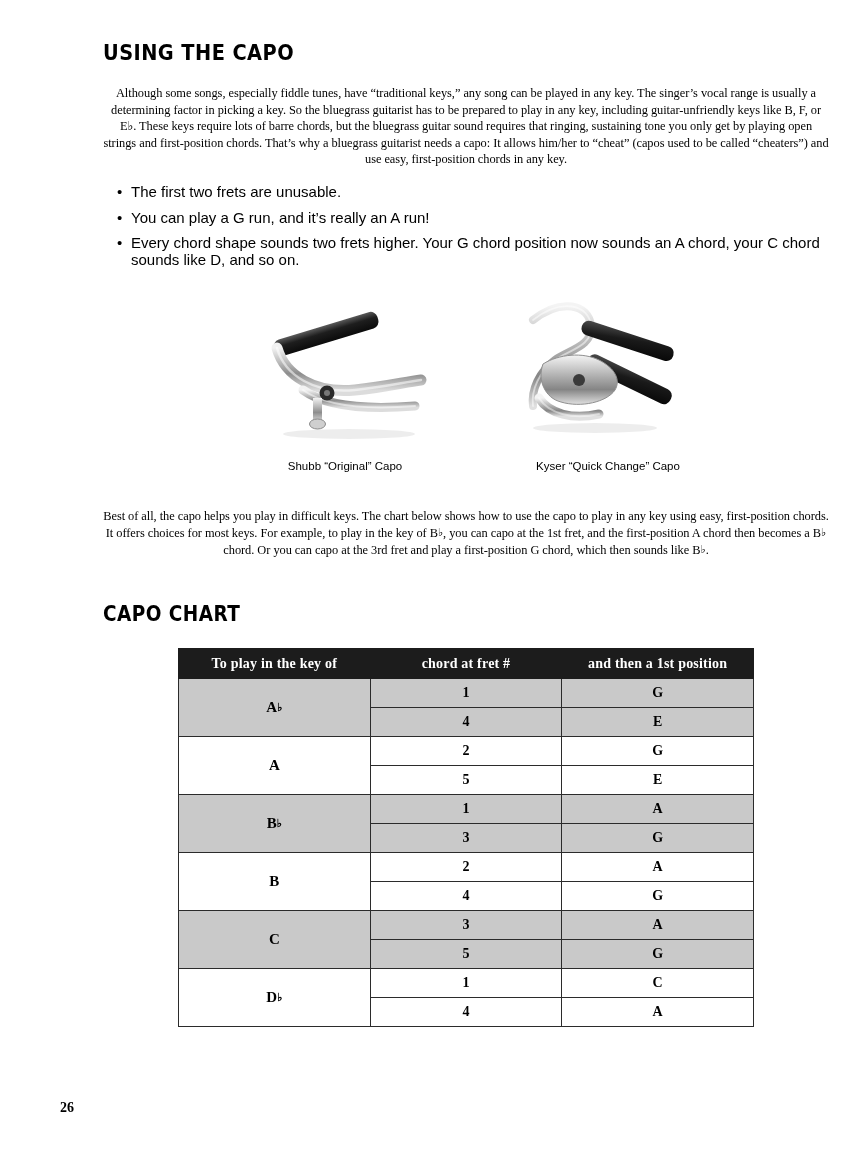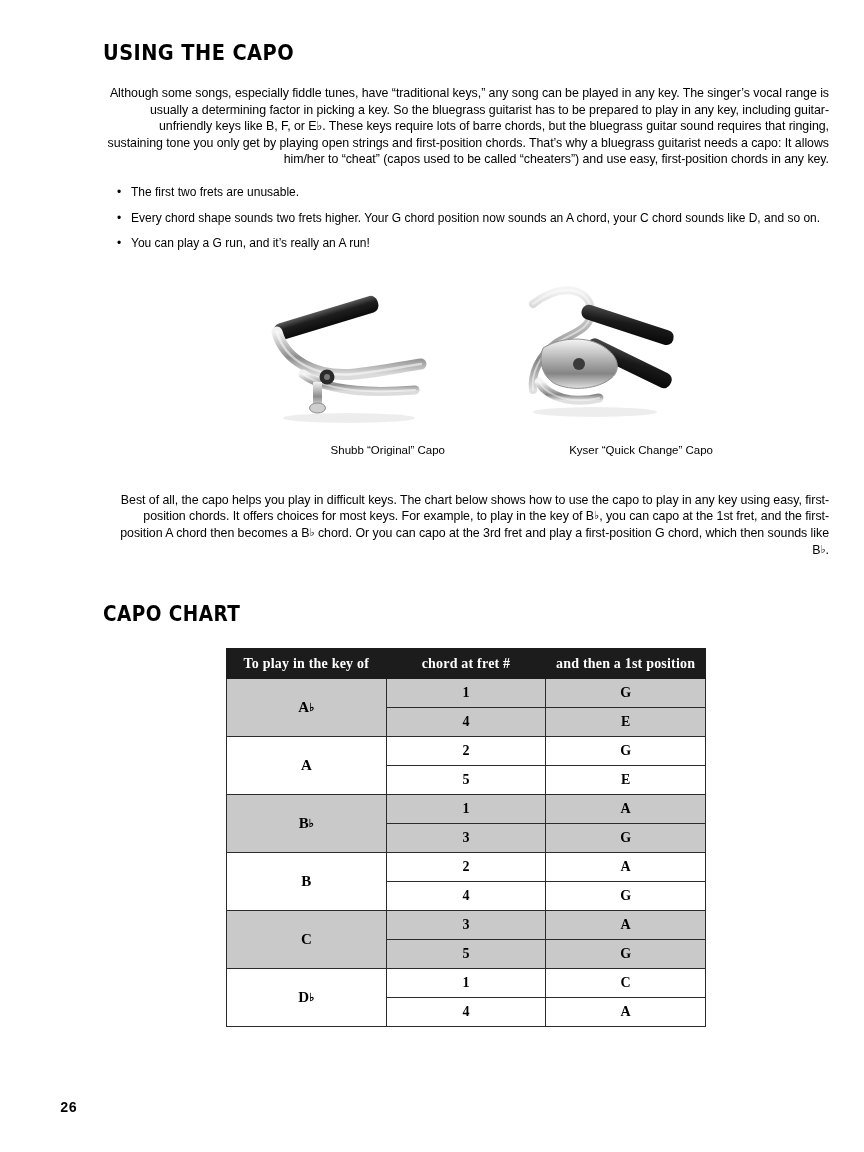--- a/index.html
+++ b/index.html
@@ -45,33 +45,34 @@
     letter-spacing: 0.5px;
     margin: 44px 0 22px 0;
     transform: scaleX(0.88);
     transform-origin: left center;
   }
 
   p.body-text {
     font-size: 12.4px;
     line-height: 16.6px;
     margin: 0 0 16px 0;
-    text-align: right;
+    text-align: center;
     letter-spacing: -0.05px;
+    font-family: Liberation Serif, serif;
   }
   p.body-text:last-child { margin-bottom: 0; }
 
   ul.bullets {
     margin: 0 0 14px 0;
     padding: 0;
     list-style: none;
   }
   ul.bullets li {
     position: relative;
-    font-size: 12px;
+    font-size: 15px;
     line-height: 16.6px;
     padding-left: 28px;
     margin-bottom: 9px;
     max-width: 690px;
   }
   ul.bullets li:before {
     content: "\2022";
     position: absolute;
     left: 14px;
     top: 0;
@@ -90,32 +91,31 @@
     height: 200px;
     margin-top: 26px;
   }
   .figure {
     position: absolute;
     text-align: center;
   }
   .figure .caption {
     font-size: 11.5px;
     margin-top: 6px;
-    text-align: right;
   }
   .capo-svg { display: block; }
 
   
   .chart-wrap {
     display: flex;
     justify-content: center;
   }
   table.capo-chart {
     border-collapse: collapse;
-    width: 480px;
+    width: 576px;
     table-layout: fixed;
     border-radius: 29px;
   }
   table.capo-chart th {
     background: #1c1c1c;
     color: #ffffff;
     font-family: "Liberation Serif", serif;
     font-size: 14px;
     font-weight: bold;
     height: 27px;
@@ -135,40 +135,40 @@
     width: 192px;
     font-size: 15px;
   }
   tr.shaded td { background: #c9c9c9; }
   tr.plain td { background: #ffffff; }
 
   .page-number {
     position: absolute;
     left: 60px;
     top: 1100px;
-    font-family: Liberation Mono, monospace;
+    font-family: Liberation Serif, serif;
     font-size: 14px;
     font-weight: bold;
   }
 </style>
 </head>
 <body>
 
 <div class="page">
   <div class="content">
 
     <h1 class="section-title">USING THE CAPO</h1>
 
     <p class="body-text">Although some songs, especially fiddle tunes, have “traditional keys,” any song can be played in any key. The singer’s vocal range is usually a determining factor in picking a key. So the bluegrass guitarist has to be prepared to play in any key, including guitar-unfriendly keys like B, F, or E♭. These keys require lots of barre chords, but the bluegrass guitar sound requires that ringing, sustaining tone you only get by playing open strings and first-position chords. That’s why a bluegrass guitarist needs a capo: It allows him/her to “cheat” (capos used to be called “cheaters”) and use easy, first-position chords in any key.</p>
 
 
     <ul class="bullets">
       <li>The first two frets are unusable.</li>
+      <li>You can play a G run, and it’s really an A run!</li>
       <li>Every chord shape sounds two frets higher. Your G chord position now sounds an A chord, your C chord sounds like D, and so on.</li>
-      <li>You can play a G run, and it’s really an A run!</li>
     </ul>
 
     <div class="figures">
 
       <div class="figure" style="left:142px; top:0; width:200px;">
         <svg class="capo-svg" width="200" height="160" viewBox="0 0 200 160">
           <defs>
             <linearGradient id="metal1" x1="0" y1="0" x2="0" y2="1">
               <stop offset="0%" stop-color="#f2f2f2"></stop>
               <stop offset="35%" stop-color="#b9b9b9"></stop>

